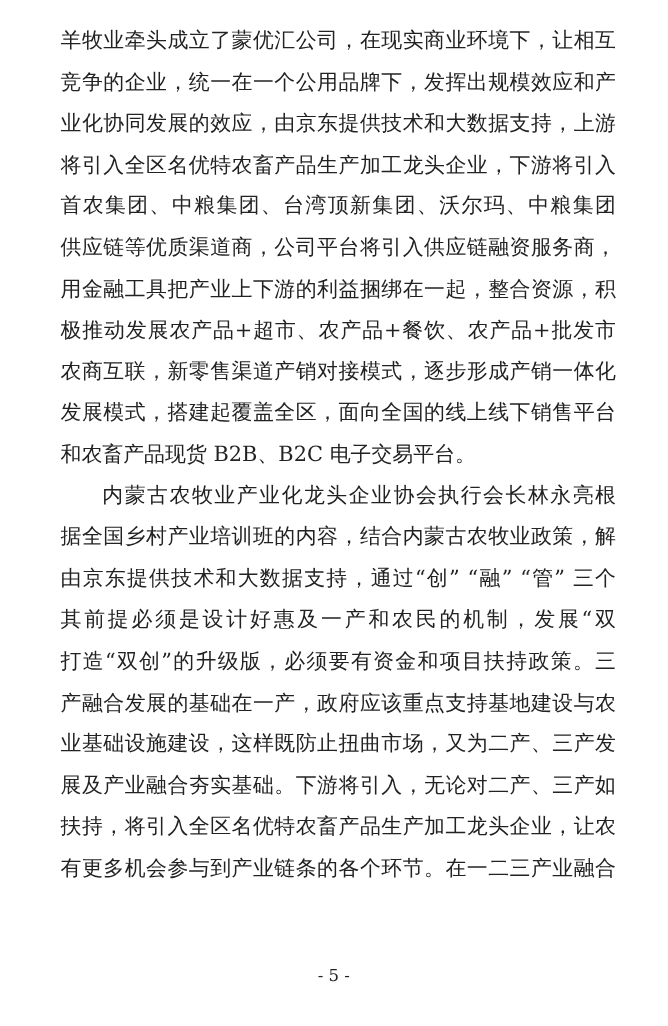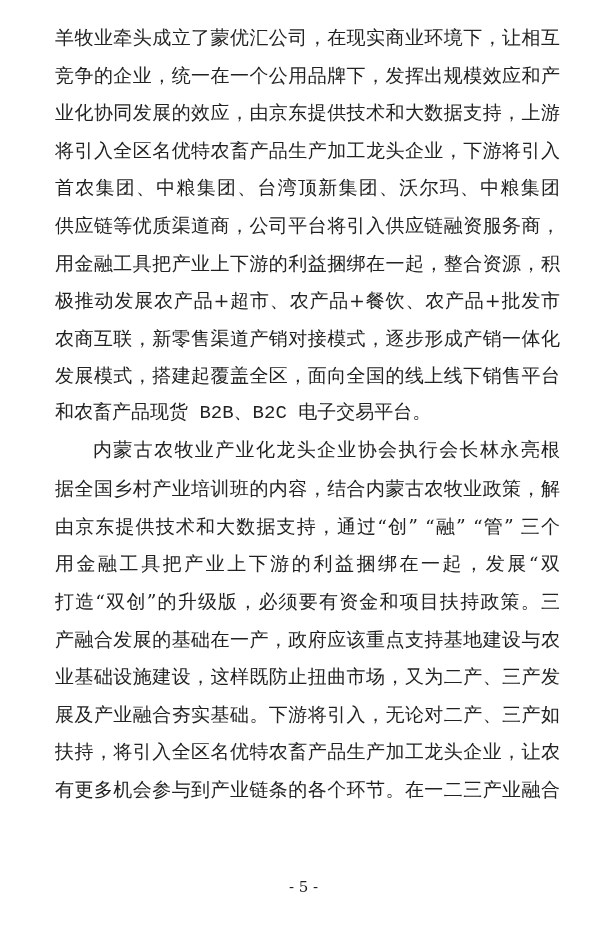--- a/index.html
+++ b/index.html
@@ -32,21 +32,20 @@
     height: 37.6px;
     text-align: justify;
     text-align-last: justify;
     overflow: hidden;
     white-space: normal;
     letter-spacing: 0;
   }
   .line.para-end {
     text-align: center;
     text-align-last: left;
-    font-family: Liberation Mono, monospace;
   }
   .line.indent {
     text-indent: 38px;
     font-family: Liberation Mono, monospace;
   }
   .footer {
     position: absolute;
     left: 0;
     top: 876px;
     width: 607px;
@@ -68,21 +67,21 @@
     <div class="line">首农集团、中粮集团、台湾顶新集团、沃尔玛、中粮集团</div>
     <div class="line">供应链等优质渠道商，公司平台将引入供应链融资服务商，</div>
     <div class="line">用金融工具把产业上下游的利益捆绑在一起，整合资源，积</div>
     <div class="line">极推动发展农产品+超市、农产品+餐饮、农产品+批发市场、</div>
     <div class="line">农商互联，新零售渠道产销对接模式，逐步形成产销一体化</div>
     <div class="line">发展模式，搭建起覆盖全区，面向全国的线上线下销售平台</div>
     <div class="line para-end">和农畜产品现货 B2B、B2C 电子交易平台。</div>
     <div class="line indent">内蒙古农牧业产业化龙头企业协会执行会长林永亮根</div>
     <div class="line">据全国乡村产业培训班的内容，结合内蒙古农牧业政策，解</div>
     <div class="line">由京东提供技术和大数据支持，通过“创” “融” “管” 三个</div>
-    <div class="line">用金融工具把产业上下游的利益捆绑在一起，发展“双</div>
+    <div class="line">其前提必须是设计好惠及一产和农民的机制，发展“双</div>
     <div class="line">打造“双创”的升级版，必须要有资金和项目扶持政策。三</div>
     <div class="line">产融合发展的基础在一产，政府应该重点支持基地建设与农</div>
     <div class="line">业基础设施建设，这样既防止扭曲市场，又为二产、三产发</div>
     <div class="line">展及产业融合夯实基础。下游将引入，无论对二产、三产如何</div>
     <div class="line">扶持，将引入全区名优特农畜产品生产加工龙头企业，让农民</div>
     <div class="line">有更多机会参与到产业链条的各个环节。在一二三产业融合</div>
   </div>
   <div class="footer">- 5 -</div>
 </div>
 

